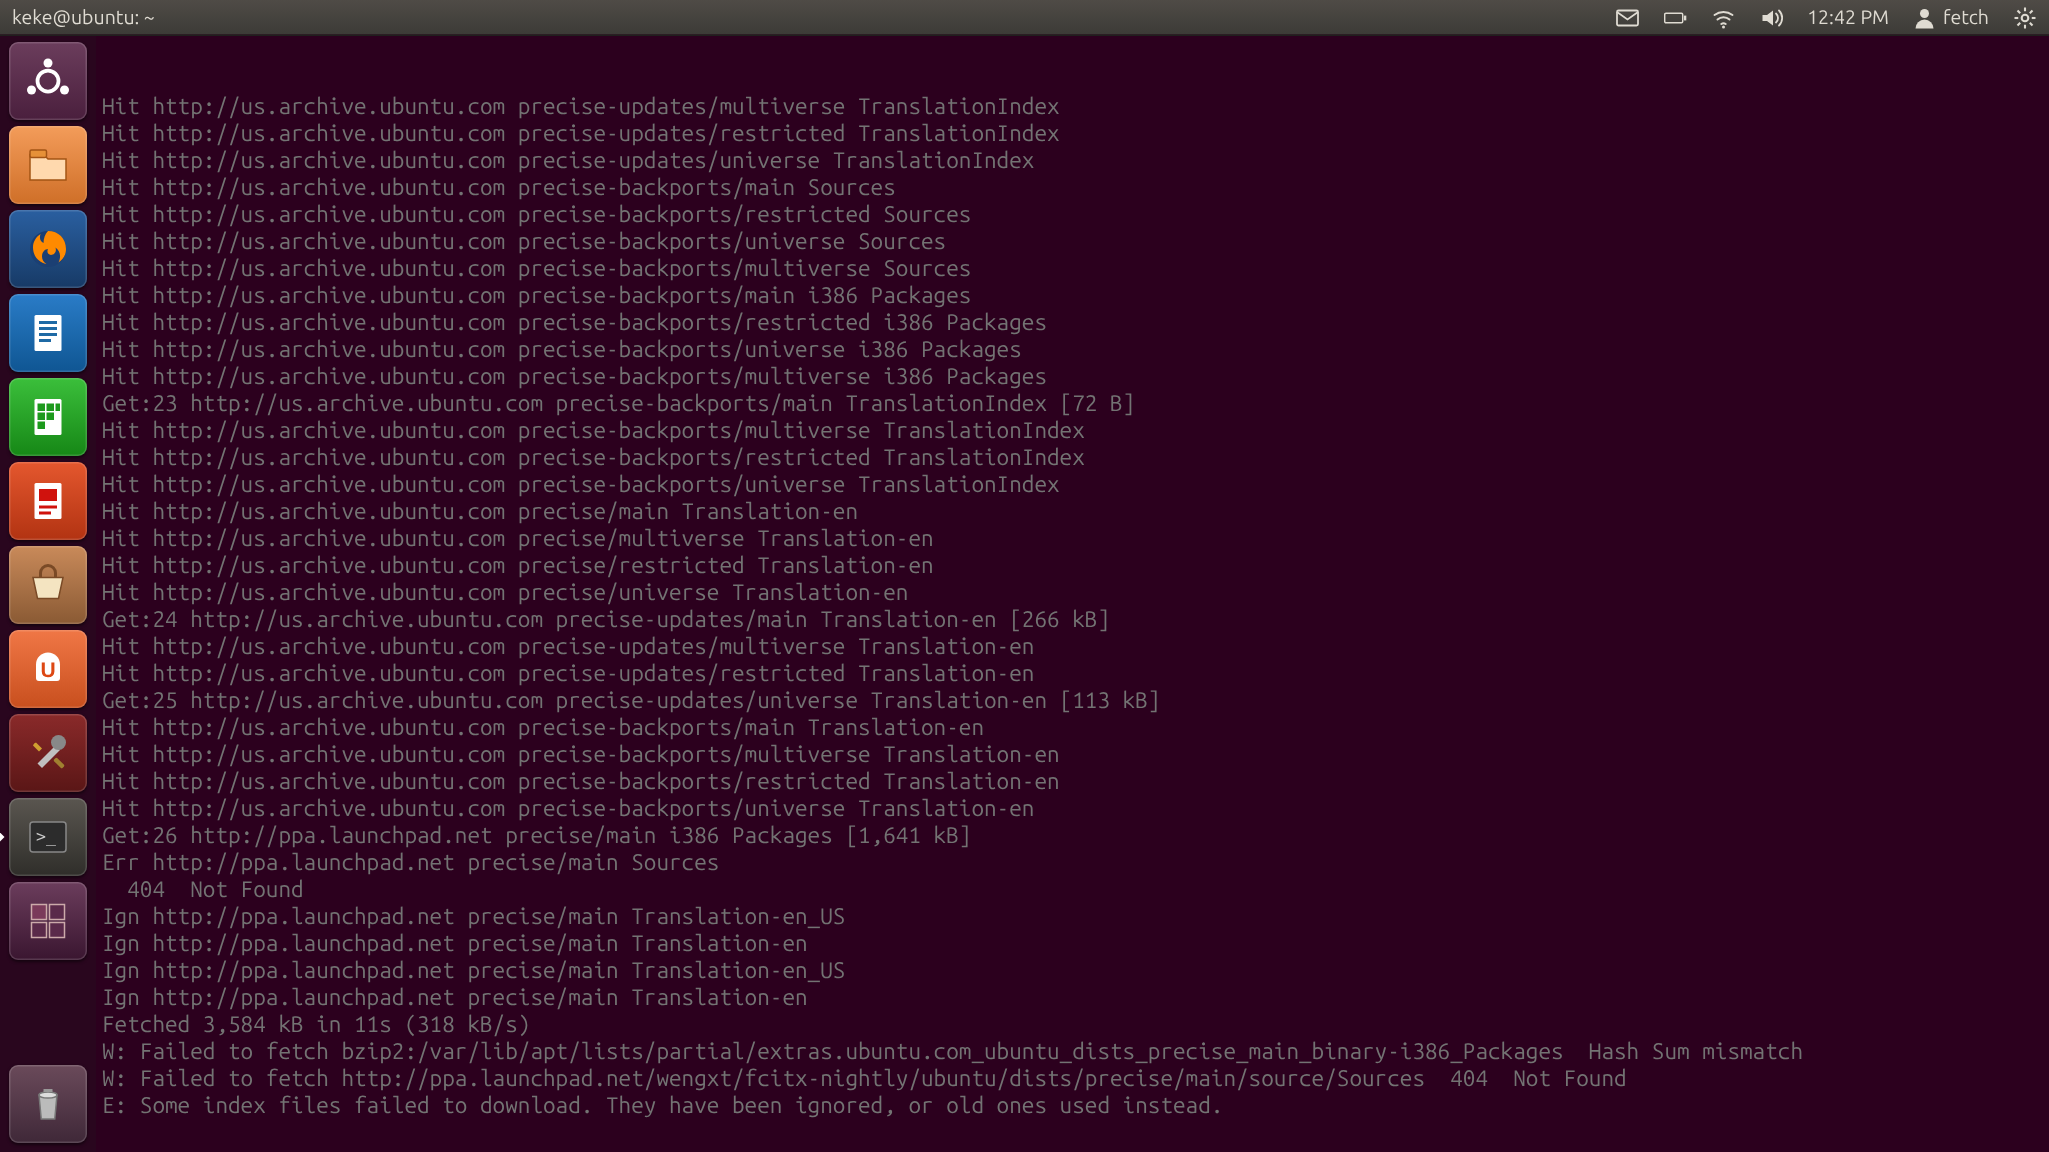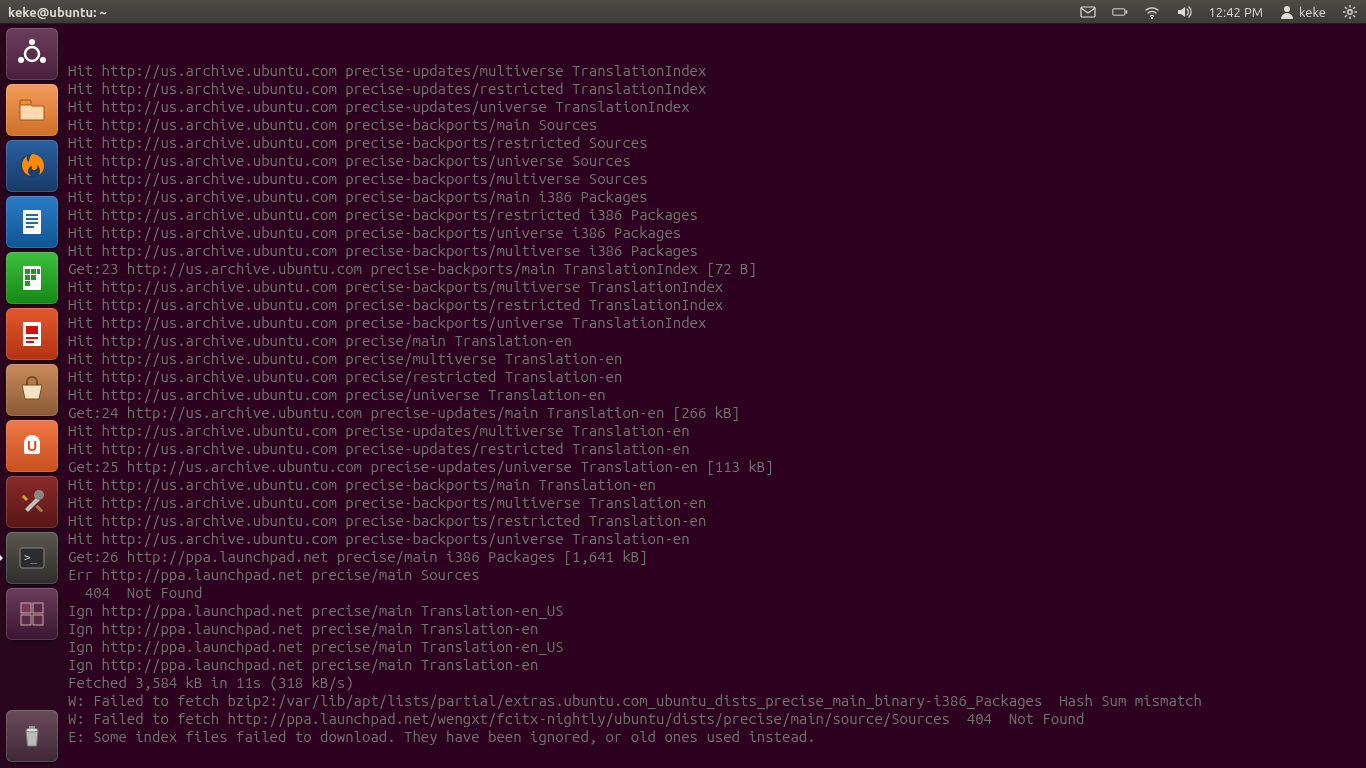--- a/index.html
+++ b/index.html
@@ -12,21 +12,21 @@
 .topbar {
   height: 24px; width: 100%;
   background: linear-gradient(to bottom, #4f4b46 0%, #3c3b37 100%);
   color: #dfdbd2;
   display: flex; align-items: center;
   font-size: 13px;
   padding: 0 8px;
   position: relative; z-index: 10;
   border-bottom: 1px solid #201f1d;
 }
-.topbar .title { font-weight: bold; color: #dfdbd2; }
+.topbar .title { font-weight: normal; color: #dfdbd2; }
 .topbar .spacer { flex: 1; }
 .topbar .ind { margin-left: 16px; display: inline-flex; align-items: center; color: #dfdbd2; }
 .topbar .ind svg { width: 16px; height: 16px; }
 .launcher {
   position: absolute; left: 0; top: 24px; width: 64px; bottom: 0;
   background: rgba(40, 10, 30, 0.6);
   display: flex; flex-direction: column; align-items: center;
   padding-top: 4px; gap: 4px;
   z-index: 5;
 }
@@ -84,21 +84,21 @@
         <path d="M2 6v4h3l4 3V3L5 6z" fill="#dfdbd2"></path>
         <path d="M11 5a4 4 0 0 1 0 6M13 3a7 7 0 0 1 0 10" fill="none" stroke="#dfdbd2" stroke-width="1.2" stroke-linecap="round"></path>
       </svg>
   </span>
   <span class="ind">12:42 PM</span>
   <span class="ind">
     <svg viewBox="0 0 16 16" style="margin-right:4px">
         <circle cx="8" cy="5" r="3" fill="#dfdbd2"></circle>
         <path d="M2 15a6 6 0 0 1 12 0z" fill="#dfdbd2"></path>
       </svg>
-    <span>keke</span>
+    <span>fetch</span>
   </span>
   <span class="ind">
     <svg viewBox="0 0 16 16">
         <circle cx="8" cy="8" r="2.2" fill="none" stroke="#dfdbd2" stroke-width="1.4"></circle>
         <g stroke="#dfdbd2" stroke-width="1.4">
           <line x1="8" y1="1" x2="8" y2="3.5"></line>
           <line x1="8" y1="12.5" x2="8" y2="15"></line>
           <line x1="1" y1="8" x2="3.5" y2="8"></line>
           <line x1="12.5" y1="8" x2="15" y2="8"></line>
           <line x1="3" y1="3" x2="4.8" y2="4.8"></line>

